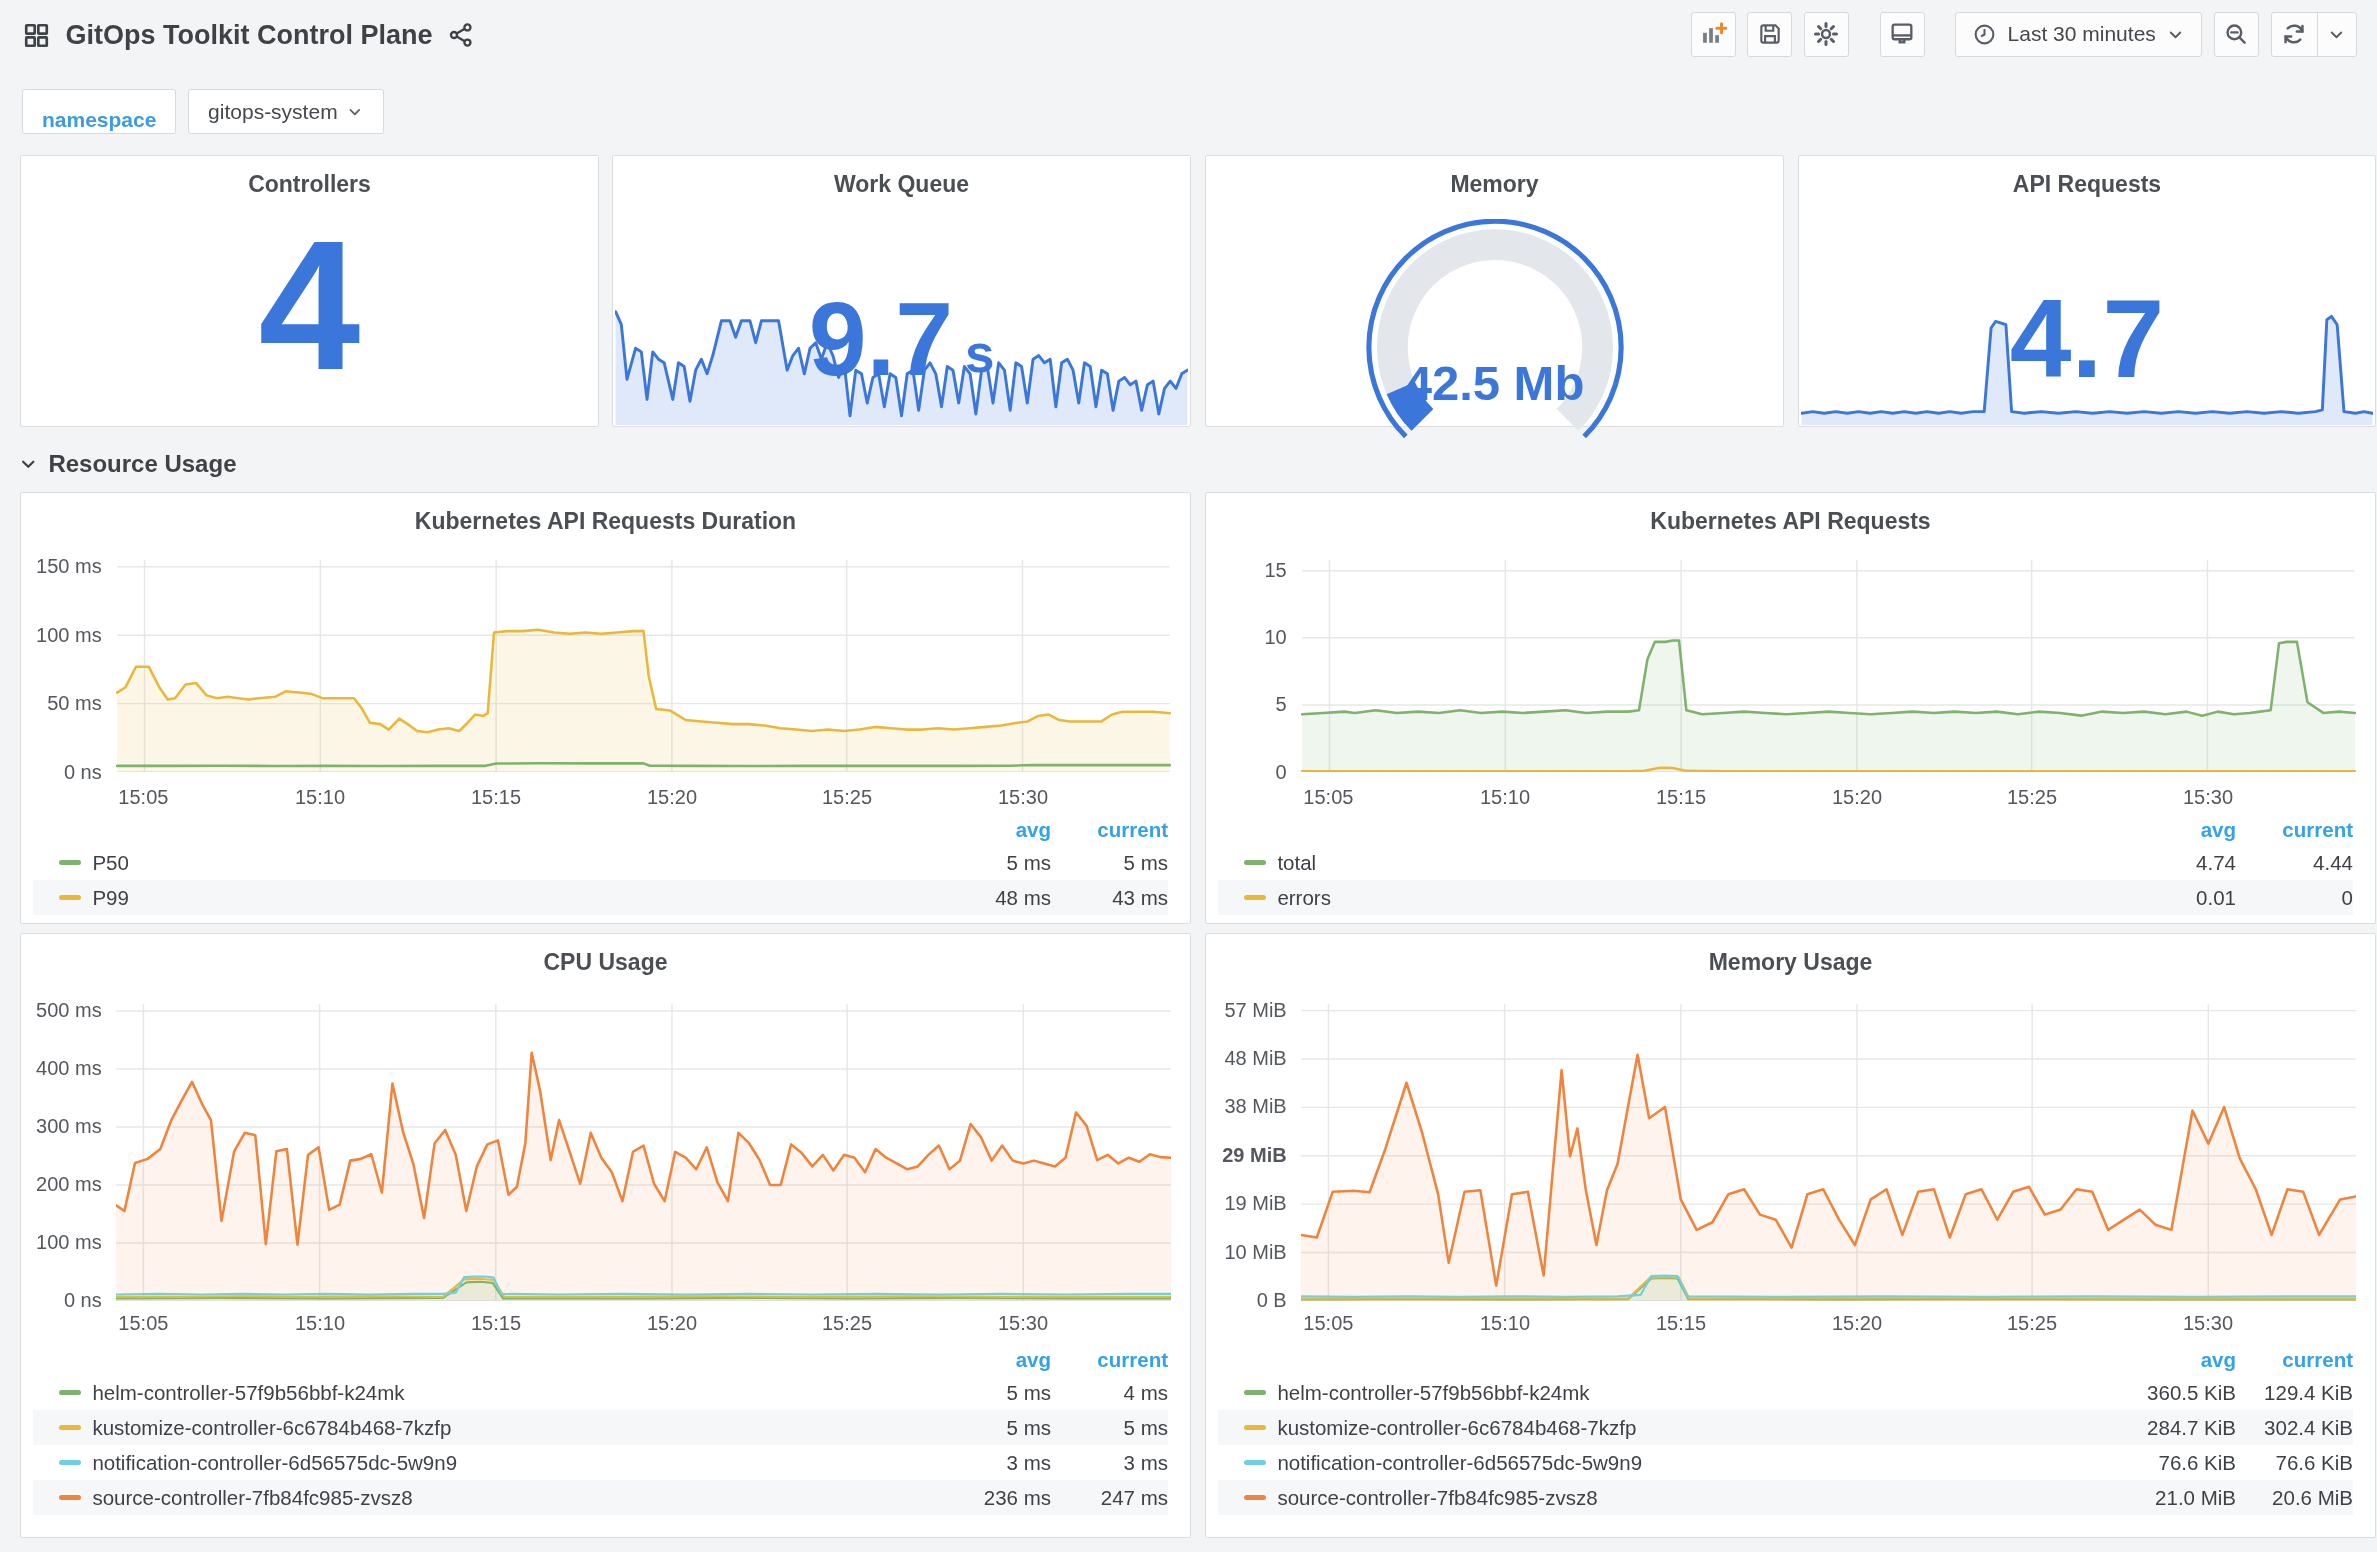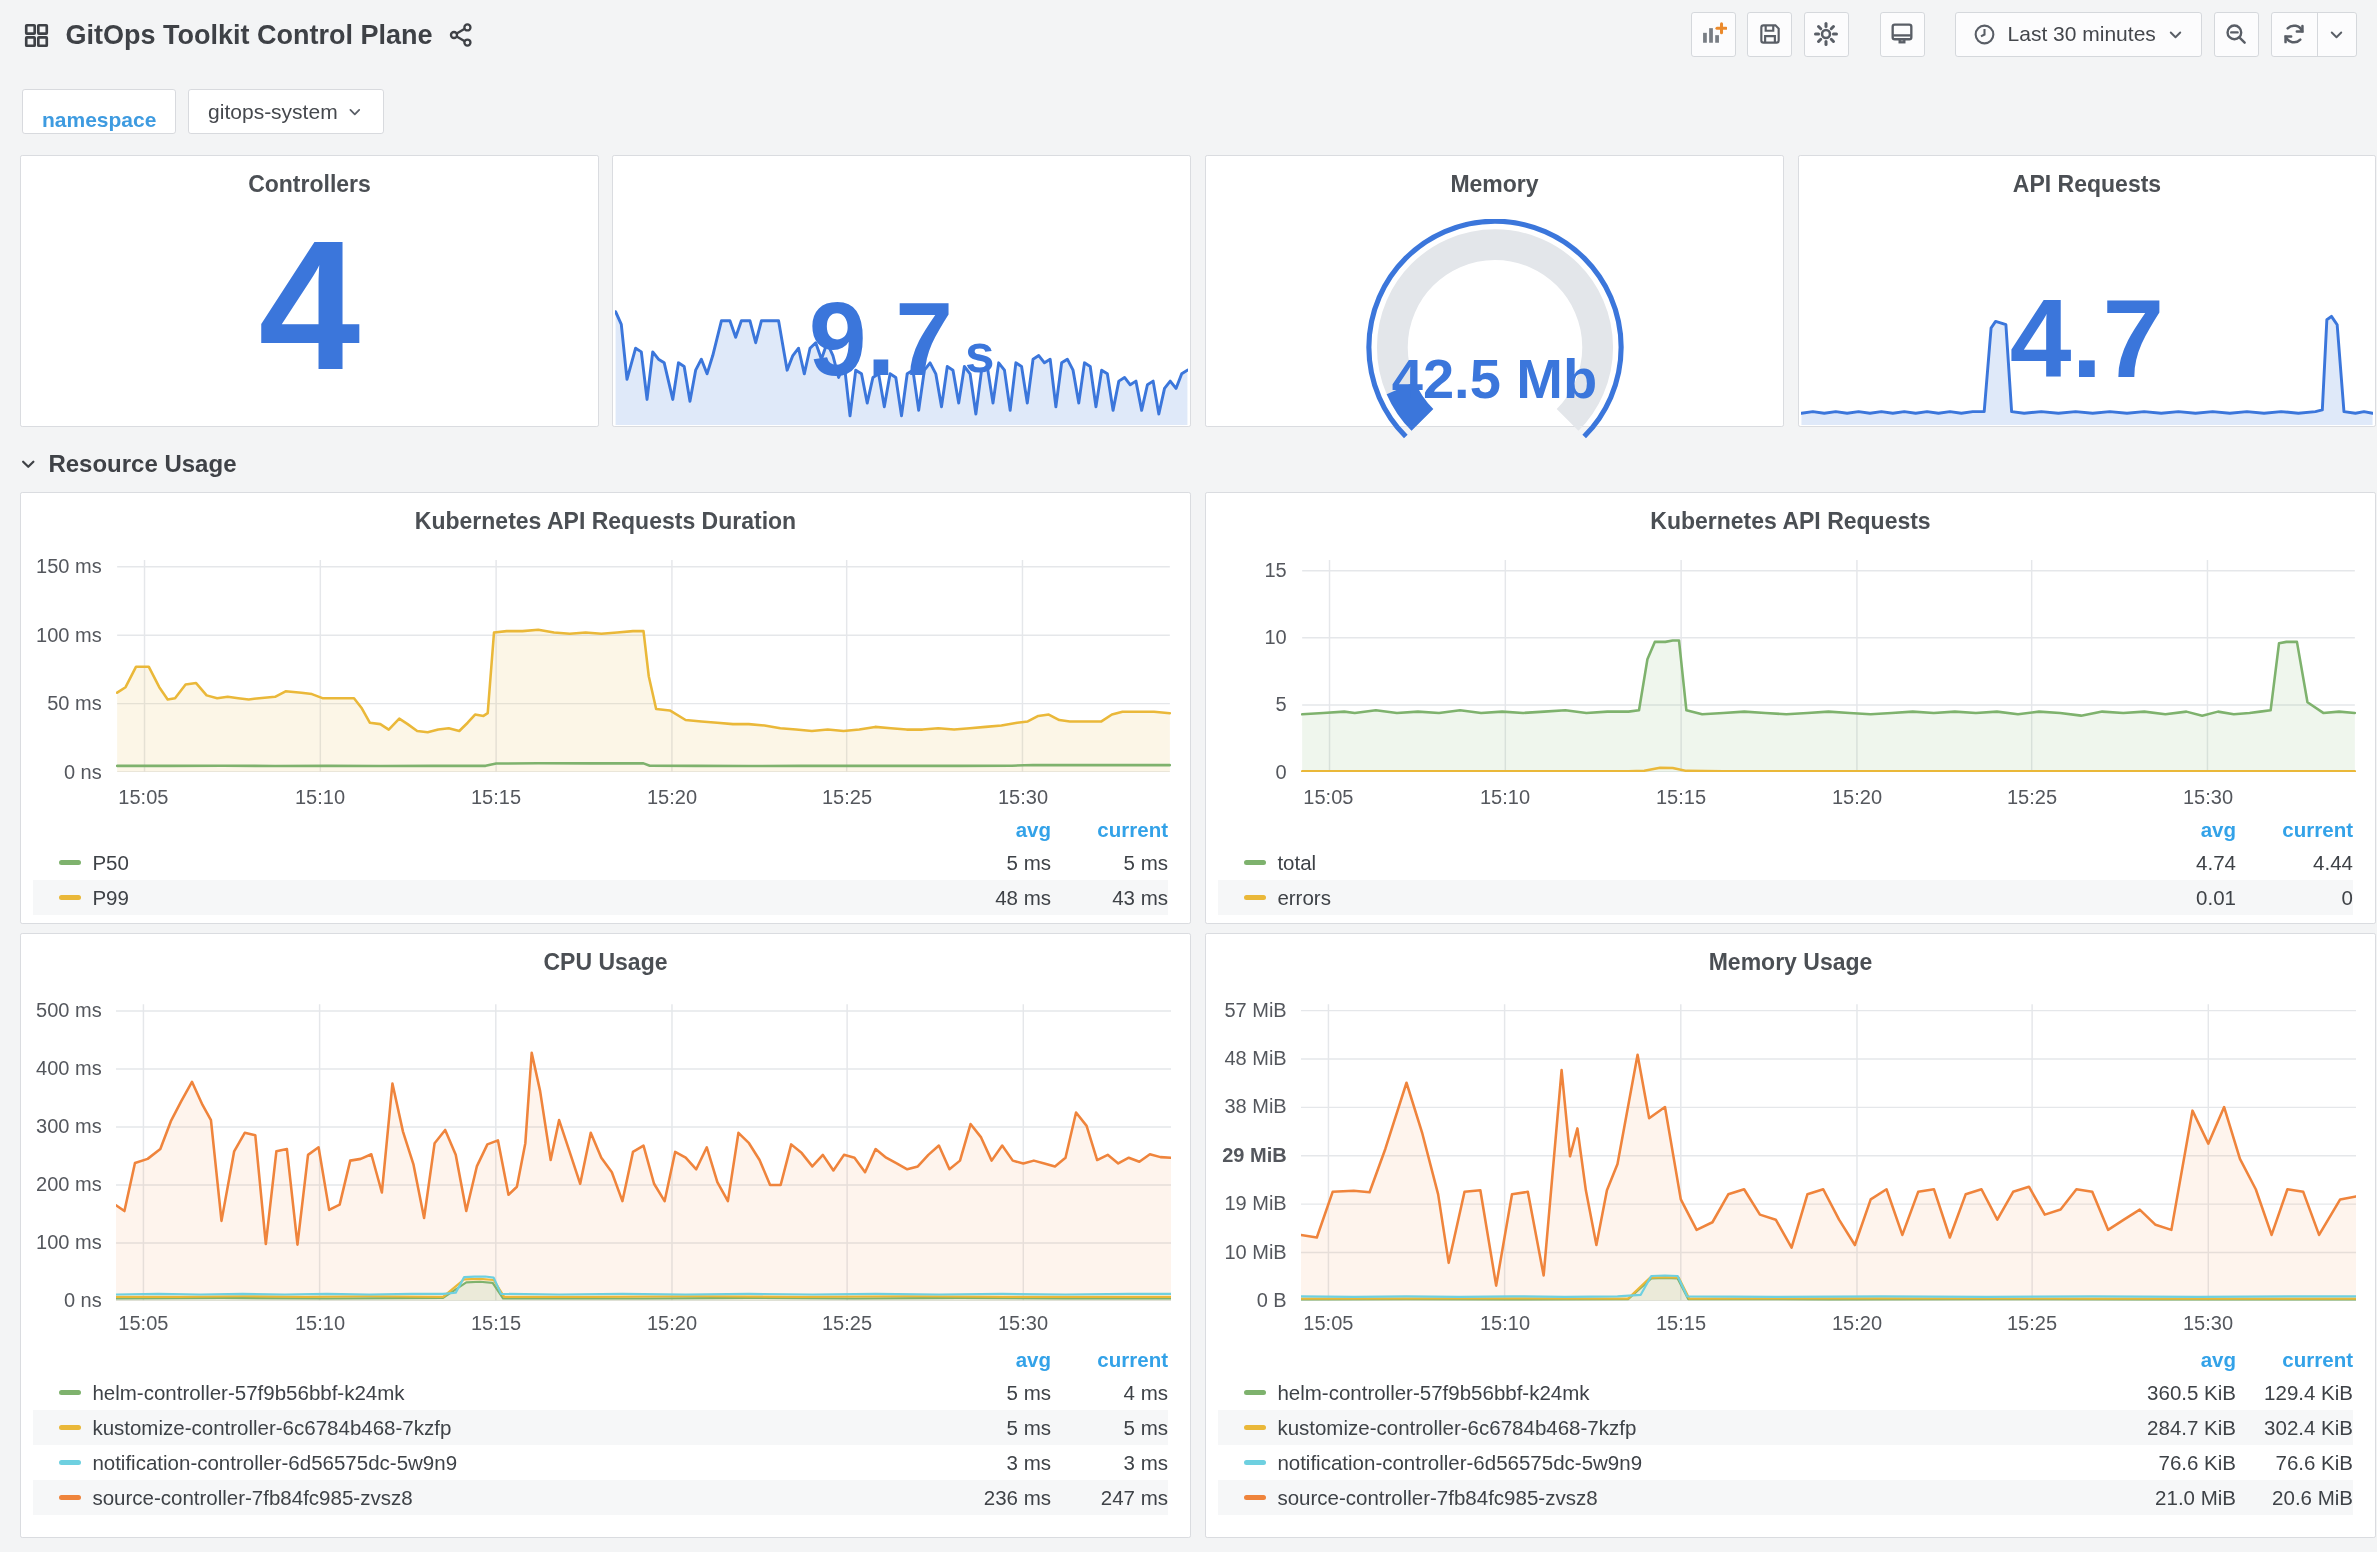--- a/index.html
+++ b/index.html
@@ -27,21 +27,21 @@
   .ptitle{position:absolute;left:0;right:0;top:14.6px;margin:0;text-align:center;font-size:23px;
           font-weight:600;color:#4B4F54;}
   .bigstat{position:absolute;left:0;right:0;display:flex;align-items:center;justify-content:center;
            color:#3B76DB;font-weight:600;z-index:2;}
   .stat-controllers{top:44px;bottom:14.6px;font-size:183px;}
   .stat-mid{top:110px;height:146px;}
   .stat-wq{font-size:104px;}  .stat-wq .unit{font-size:53px;margin-left:11.7px;margin-top:29px;}
   .stat-api{font-size:111px;}
   .spark{position:absolute;left:1.5px;right:1.5px;bottom:1.5px;height:117px;z-index:1;}
   .gaugewrap{position:absolute;left:50%;top:63px;transform:translateX(-50%);width:308px;height:220px;}
-  .gaugeval{position:absolute;left:0;right:0;top:242px;text-align:center;font-size:56px;font-weight:600;color:#3B76DB;}
+  .gaugeval{position:absolute;left:0;right:0;top:242px;text-align:center;font-size:49px;font-weight:600;color:#3B76DB;}
   
   .rowhead{position:absolute;left:17.6px;top:444px;height:40px;display:flex;align-items:center;gap:10.3px;cursor:pointer;}
   .rowhead-label{font-size:24px;font-weight:700;color:#3F4247;}
   
   .plot{position:absolute;}
   .plot svg{position:absolute;left:0;top:0;}
   .ylabels{position:absolute;}
   .ytick{position:absolute;right:7.3px;font-size:20px;color:#54575D;white-space:nowrap;}
   .xlabels{position:absolute;}
   .xtick{position:absolute;transform:translateX(-50%);font-size:20px;color:#54575D;white-space:nowrap;}
@@ -185,20 +185,21 @@
       </span>
     </div>
   </div>
 
   <section class="panel" style="left:20px;top:155px;width:579px;height:272px">
     <h2 class="ptitle">Controllers</h2>
     <div class="bigstat stat-controllers">4</div>
   </section>
 
   <section class="panel" style="left:612px;top:155px;width:579px;height:272px">
+    <h2 class="ptitle">Work Queue</h2>
     <div class="spark"><svg viewBox="0 0 782 160" width="573" height="117">
           <path d="M 0.0 5.0 L 7.8 22.5 L 15.6 97.5 L 27.4 55.0 L 35.2 60.0 L 43.0 125.0 L 50.8 60.0 L 58.6 70.0 L 66.5 75.0 L 78.2 125.0 L 86.0 75.0 L 93.8 80.0 L 101.7 127.5 L 109.5 85.0 L 117.3 70.0 L 125.1 90.0 L 132.9 65.0 L 144.7 17.5 L 156.4 17.5 L 164.2 40.0 L 172.0 17.5 L 183.8 17.5 L 191.6 47.5 L 199.4 17.5 L 211.1 17.5 L 222.9 17.5 L 234.6 85.0 L 242.4 65.0 L 250.2 55.0 L 258.1 90.0 L 265.9 55.0 L 273.7 47.5 L 281.5 70.0 L 289.3 47.5 L 297.2 65.0 L 305.0 95.0 L 312.8 77.5 L 320.6 147.5 L 328.4 85.0 L 336.3 90.0 L 344.1 130.0 L 351.9 95.0 L 359.7 90.0 L 367.5 135.0 L 375.4 90.0 L 383.2 95.0 L 391.0 147.5 L 398.8 90.0 L 406.6 85.0 L 414.5 140.0 L 422.3 85.0 L 430.1 75.0 L 437.9 90.0 L 445.7 135.0 L 453.6 80.0 L 461.4 85.0 L 469.2 130.0 L 477.0 80.0 L 484.8 90.0 L 492.7 145.0 L 500.5 85.0 L 508.3 80.0 L 516.1 130.0 L 523.9 75.0 L 531.8 85.0 L 539.6 140.0 L 547.4 75.0 L 555.2 80.0 L 563.0 130.0 L 570.9 70.0 L 578.7 65.0 L 586.5 75.0 L 594.3 70.0 L 602.1 135.0 L 610.0 75.0 L 617.8 70.0 L 625.6 85.0 L 633.4 130.0 L 641.2 75.0 L 649.1 80.0 L 656.9 135.0 L 664.7 85.0 L 672.5 90.0 L 680.3 140.0 L 688.2 100.0 L 696.0 95.0 L 703.8 105.0 L 711.6 100.0 L 719.4 140.0 L 727.3 105.0 L 735.1 100.0 L 742.9 145.0 L 750.7 110.0 L 758.5 100.0 L 766.4 110.0 L 774.2 90.0 L 782.0 85.0 L 782 160 L 0 160 Z" fill="#3B76DB" fill-opacity="0.16" stroke="none"></path>
           <path d="M 0.0 5.0 L 7.8 22.5 L 15.6 97.5 L 27.4 55.0 L 35.2 60.0 L 43.0 125.0 L 50.8 60.0 L 58.6 70.0 L 66.5 75.0 L 78.2 125.0 L 86.0 75.0 L 93.8 80.0 L 101.7 127.5 L 109.5 85.0 L 117.3 70.0 L 125.1 90.0 L 132.9 65.0 L 144.7 17.5 L 156.4 17.5 L 164.2 40.0 L 172.0 17.5 L 183.8 17.5 L 191.6 47.5 L 199.4 17.5 L 211.1 17.5 L 222.9 17.5 L 234.6 85.0 L 242.4 65.0 L 250.2 55.0 L 258.1 90.0 L 265.9 55.0 L 273.7 47.5 L 281.5 70.0 L 289.3 47.5 L 297.2 65.0 L 305.0 95.0 L 312.8 77.5 L 320.6 147.5 L 328.4 85.0 L 336.3 90.0 L 344.1 130.0 L 351.9 95.0 L 359.7 90.0 L 367.5 135.0 L 375.4 90.0 L 383.2 95.0 L 391.0 147.5 L 398.8 90.0 L 406.6 85.0 L 414.5 140.0 L 422.3 85.0 L 430.1 75.0 L 437.9 90.0 L 445.7 135.0 L 453.6 80.0 L 461.4 85.0 L 469.2 130.0 L 477.0 80.0 L 484.8 90.0 L 492.7 145.0 L 500.5 85.0 L 508.3 80.0 L 516.1 130.0 L 523.9 75.0 L 531.8 85.0 L 539.6 140.0 L 547.4 75.0 L 555.2 80.0 L 563.0 130.0 L 570.9 70.0 L 578.7 65.0 L 586.5 75.0 L 594.3 70.0 L 602.1 135.0 L 610.0 75.0 L 617.8 70.0 L 625.6 85.0 L 633.4 130.0 L 641.2 75.0 L 649.1 80.0 L 656.9 135.0 L 664.7 85.0 L 672.5 90.0 L 680.3 140.0 L 688.2 100.0 L 696.0 95.0 L 703.8 105.0 L 711.6 100.0 L 719.4 140.0 L 727.3 105.0 L 735.1 100.0 L 742.9 145.0 L 750.7 110.0 L 758.5 100.0 L 766.4 110.0 L 774.2 90.0 L 782.0 85.0" fill="none" stroke="#3B76DB" stroke-width="4" stroke-linejoin="round" stroke-linecap="round"></path>
         </svg></div>
     <div class="bigstat stat-mid stat-wq">
       <span>9.7</span>
       <span class="unit">s</span>
     </div>
   </section>
 

